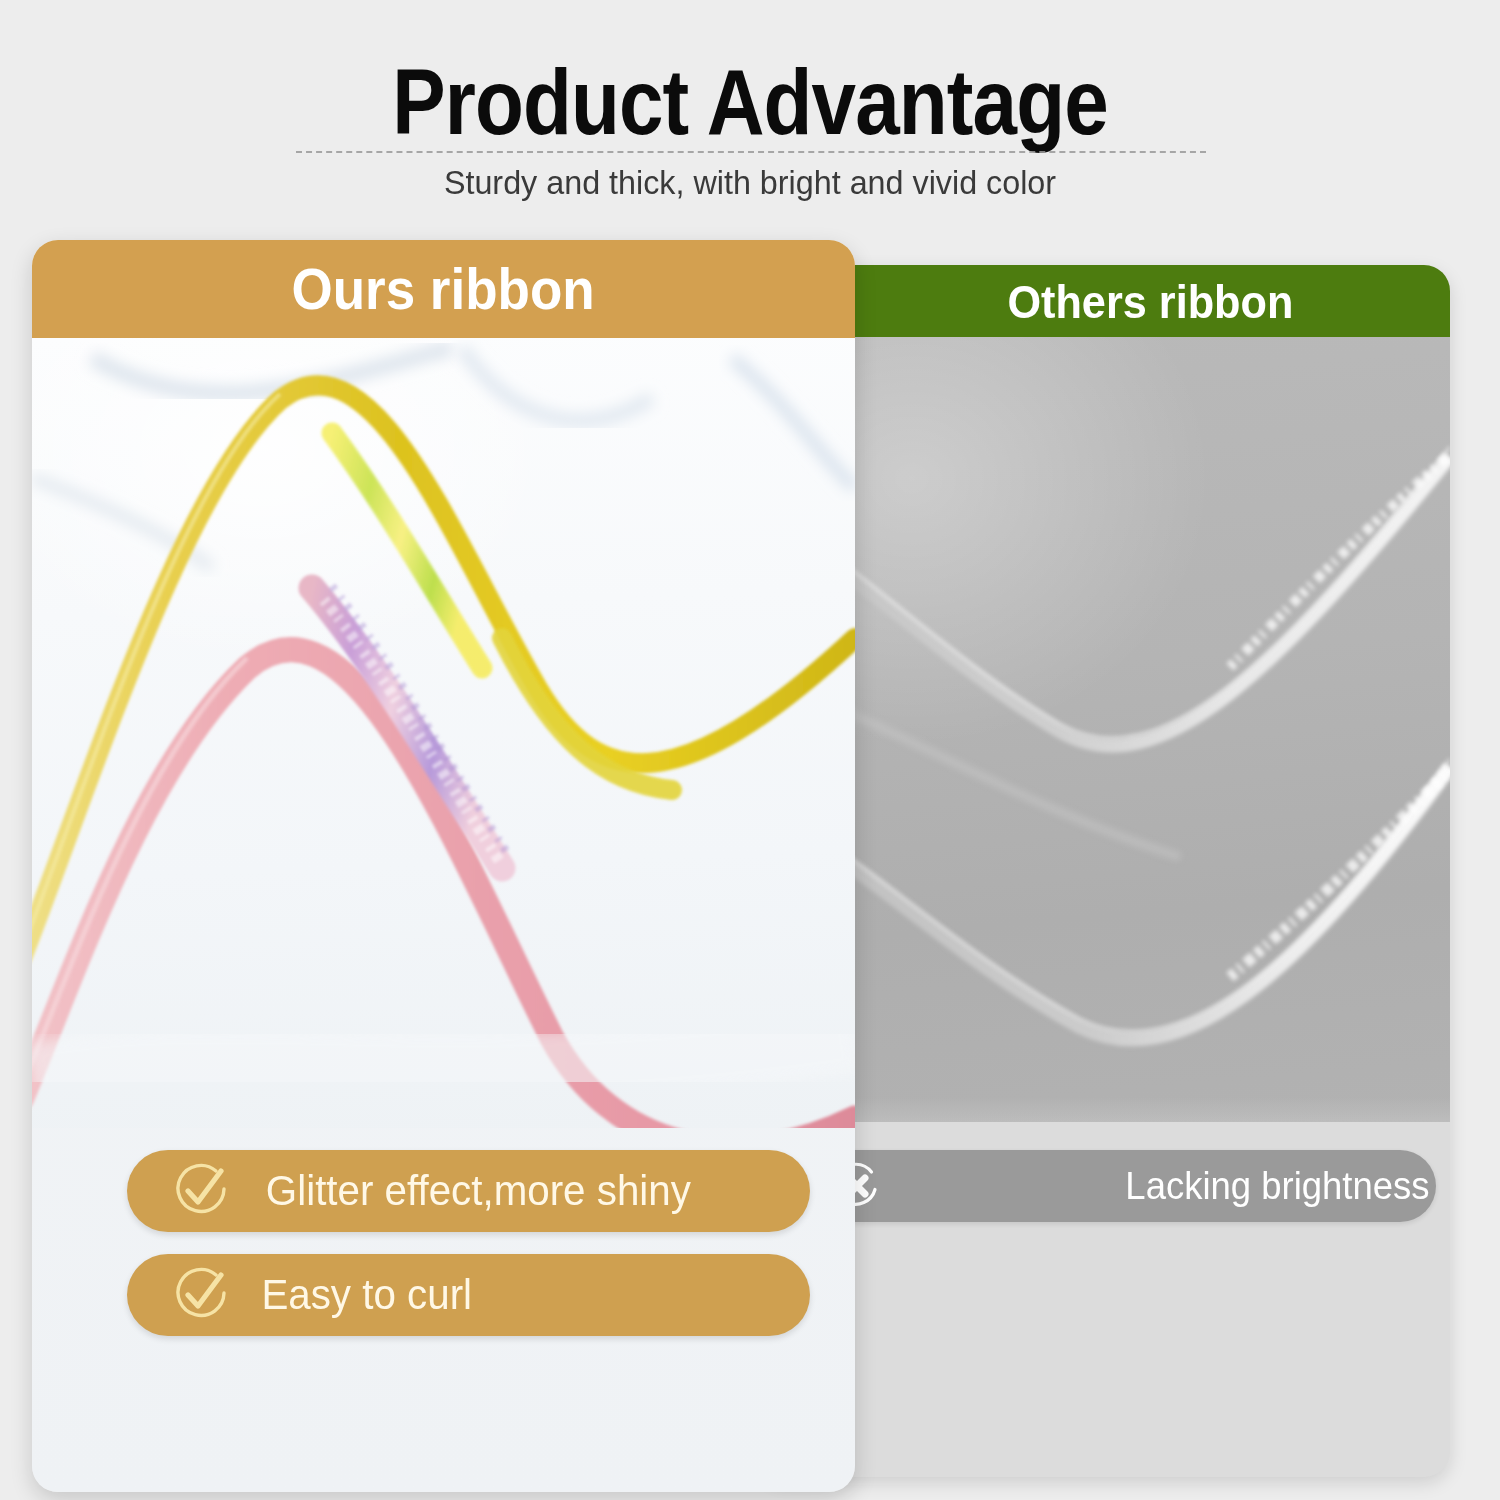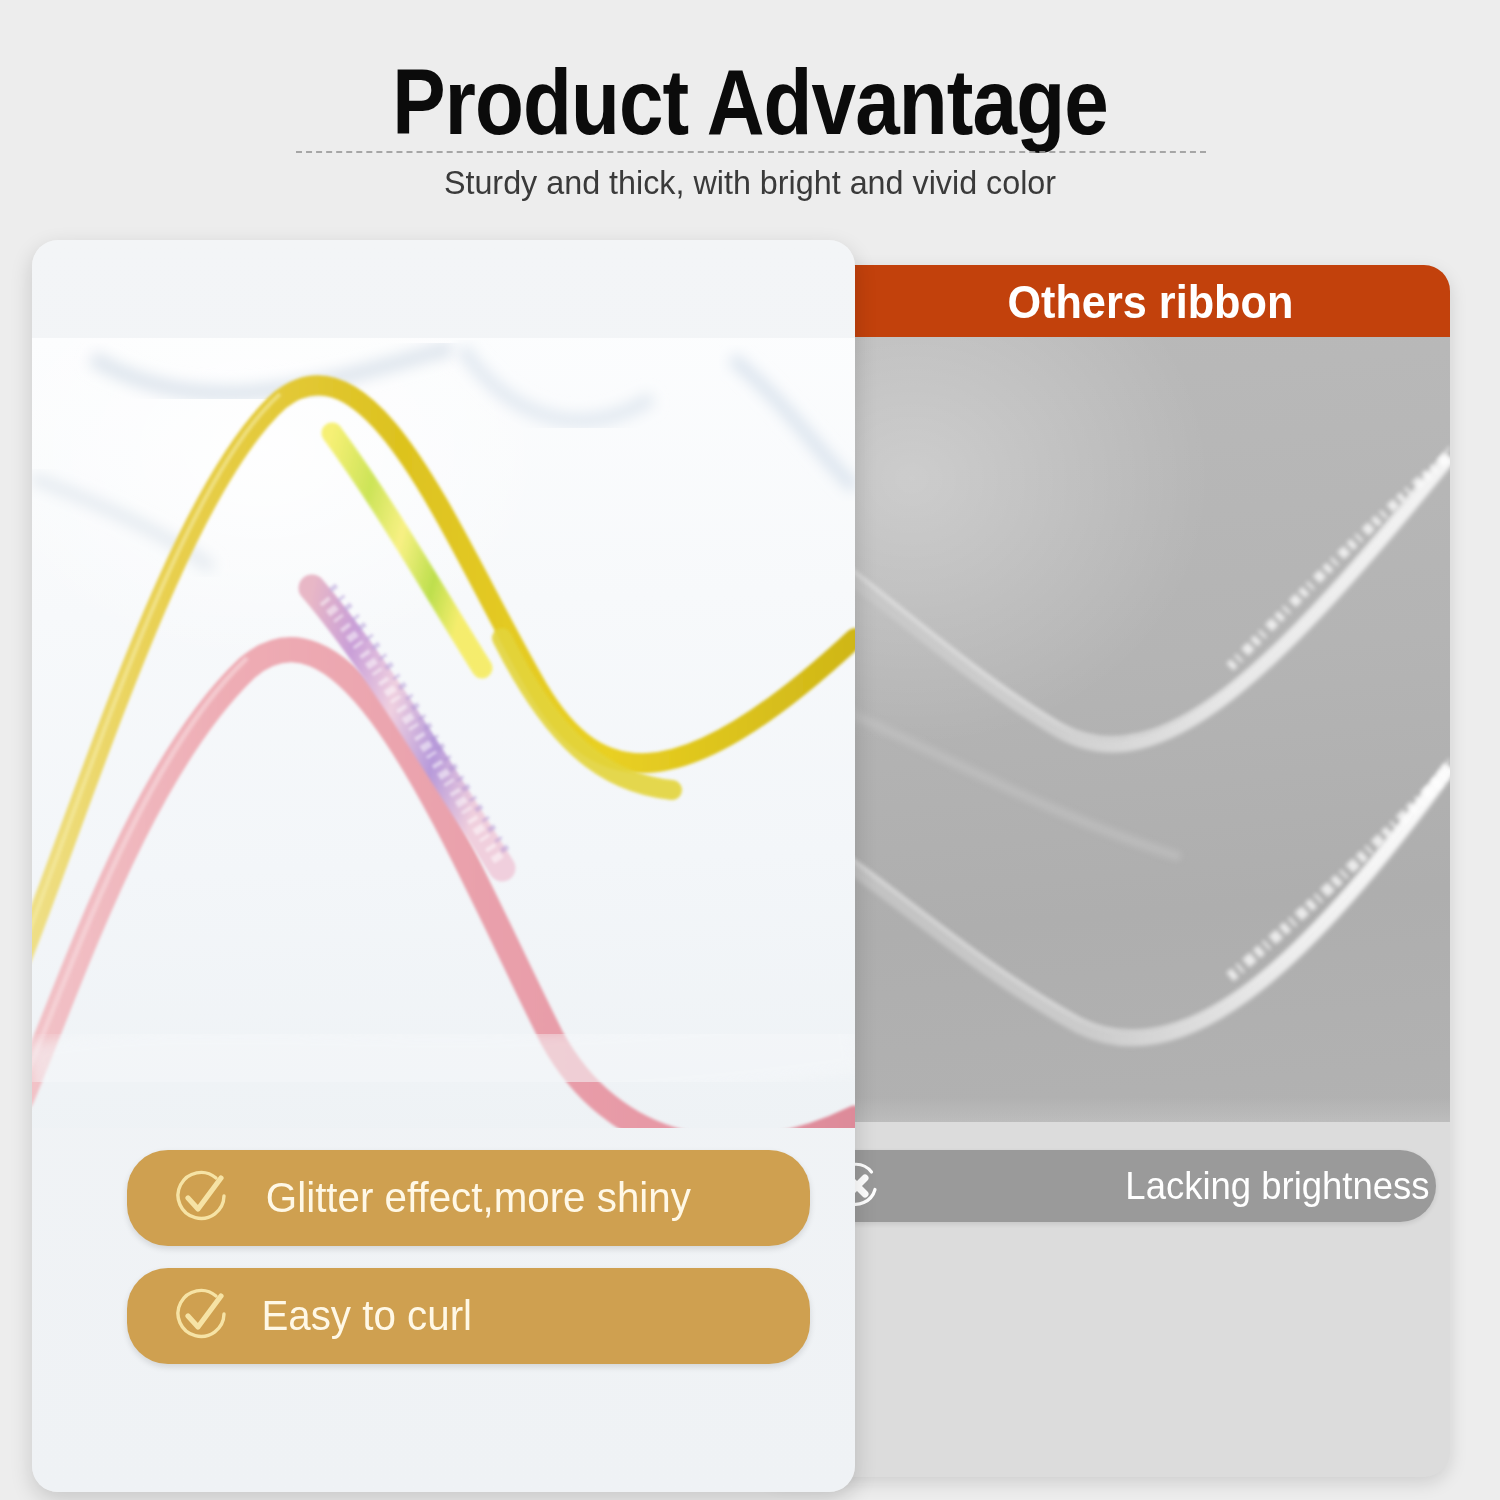--- a/index.html
+++ b/index.html
@@ -46,21 +46,21 @@
   
   #others-panel{
     position:absolute;left:760px;top:50px;width:690px;height:1212px;
     background:#dcdcdc;
     border-radius:26px;
     box-shadow:0 6px 18px rgba(0,0,0,.13);
     overflow:hidden;
   }
   #others-header{
     position:absolute;left:0;top:0;width:690px;height:72px;
-    background:#c2410c;
+    background:#4d7c0f;
     display:flex;align-items:center;justify-content:center;
   }
   #others-header-label{
     color:#ffffff;font-size:47px;font-weight:bold;
     transform:scaleX(.92);letter-spacing:0px;
     margin-left:90px;
   }
   #others-photo{
     position:absolute;left:0;top:72px;width:690px;height:785px;
     background:
@@ -112,21 +112,21 @@
       radial-gradient(ellipse 60% 46% at 28% 14%, rgba(255,255,255,.85), rgba(255,255,255,0) 60%),
       linear-gradient(178deg,#fcfdfe 0%, #f7f9fb 34%, #f3f6f9 66%, #eef2f5 100%);
     overflow:hidden;
   }
   #ours-badges{
     position:absolute;left:0;top:910px;width:823px;
   }
   .badge-gold{
     position:relative;
     margin:0 45px 22px 95px;
-    height:96px;
+    height:82px;
     background:#cfa050;
     border-radius:41px;
     display:flex;align-items:center;
     box-shadow:0 3px 6px rgba(0,0,0,.12);
   }
   .badge-gold .badge-text{
     color:#fff8e6;font-size:42px;margin-left:24px;transform:scaleX(.96);
     white-space:nowrap;
   }
 
@@ -203,20 +203,23 @@
         <span class="badge-text">Lacking brightness</span>
       </div>
 
 
 
     </div>
   </div>
 
   <div id="ours-panel">
 
+    <div id="ours-header">
+      <div id="ours-header-label">Ours ribbon</div>
+    </div>
 
     <div id="ours-photo">
       <svg width="823" height="790" viewBox="0 0 823 790" style="position:absolute;left:0;top:0;">
         <defs>
           <linearGradient id="goldRib" x1="0" y1="0" x2="1" y2="0">
             <stop offset="0%" stop-color="#efe08a"></stop>
             <stop offset="18%" stop-color="#e8cf4e"></stop>
             <stop offset="45%" stop-color="#ddc21f"></stop>
             <stop offset="70%" stop-color="#e9d022"></stop>
             <stop offset="100%" stop-color="#cfb617"></stop>

